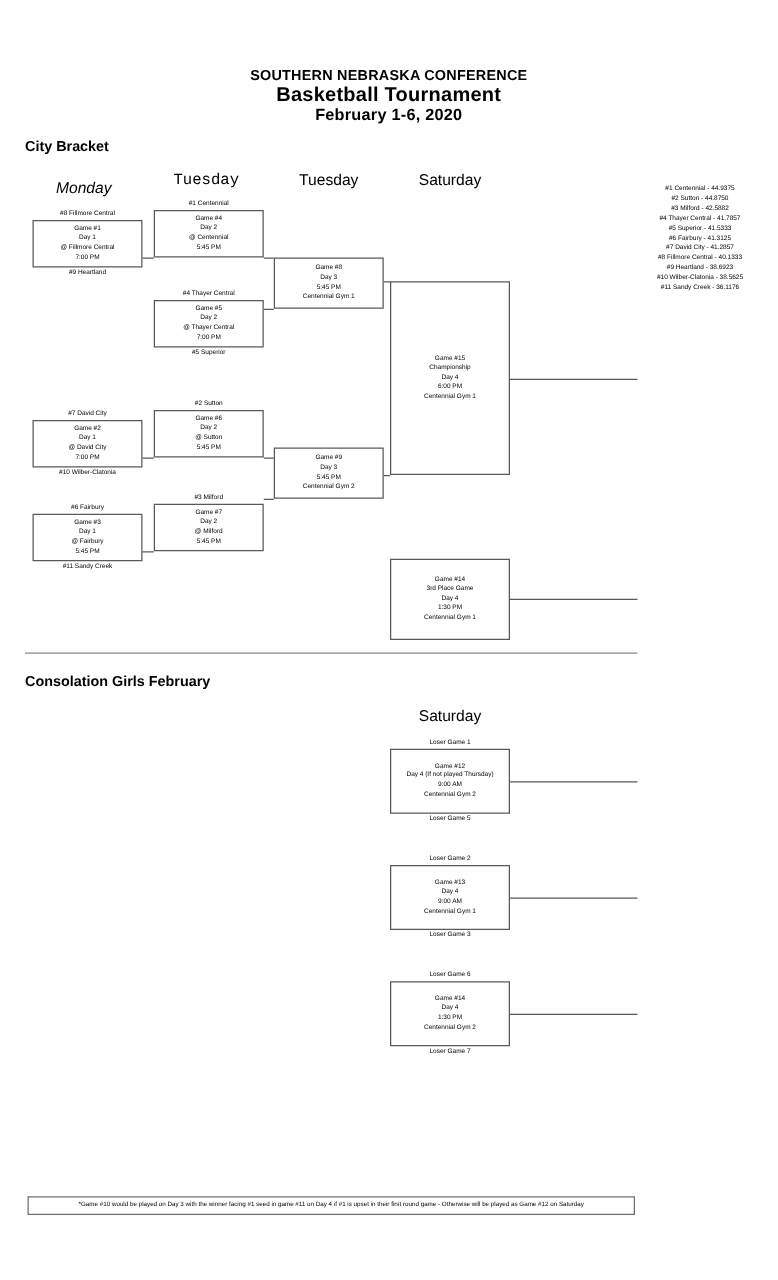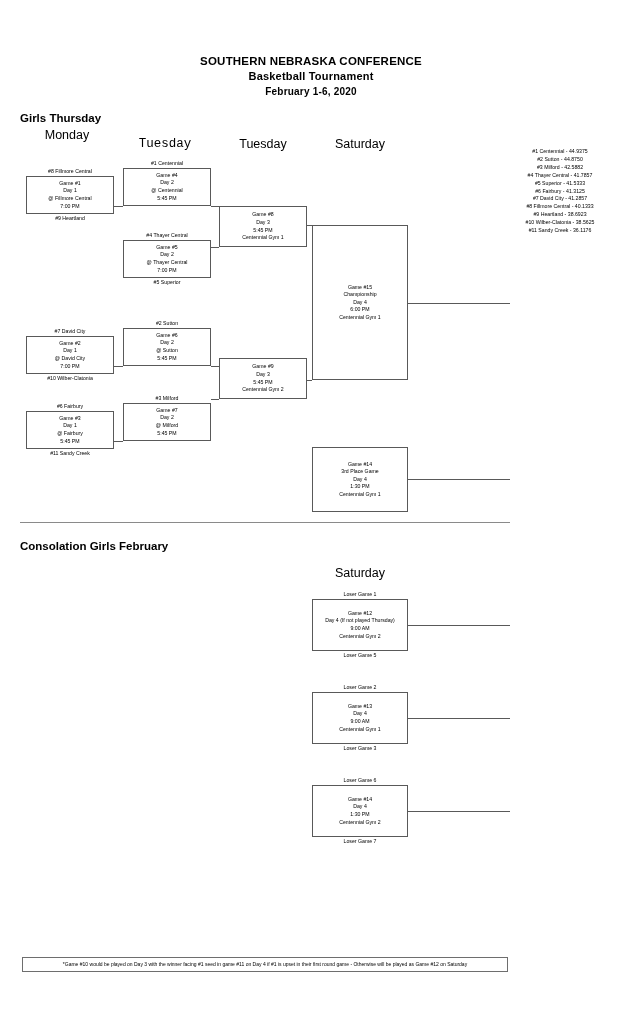--- a/index.html
+++ b/index.html
@@ -6,22 +6,22 @@
   body{
     width:622px;height:1024px;position:relative;overflow:hidden;
     font-family:"Liberation Sans","DejaVu Sans",sans-serif;
     color:#000000;
   }
   .abs{position:absolute;}
   
   #title-block{left:0;top:54px;width:622px;text-align:center;}
   #title-block div{font-weight:bold;letter-spacing:.2px;}
   .t1{font-size:11.5px;line-height:15px;}
-  .t2{font-size:11px;line-height:15px;}
-  .t3{font-size:10px;line-height:15px;}
+  .t2{font-size:16px;line-height:15px;}
+  .t3{font-size:13px;line-height:15px;}
 
   .section-title{font-size:11.5px;font-weight:bold;}
   #girls-title{left:20px;top:112px;}
   #consolation-title{left:20px;top:540px;}
 
   .day-header{font-size:12.5px;text-align:center;width:110px;}
 
   
   .gamebox{
     border:1px solid #595959;
@@ -56,23 +56,23 @@
 </style>
 </head>
 <body>
 
 <div id="title-block" class="abs">
   <div class="t1">SOUTHERN NEBRASKA CONFERENCE</div>
   <div class="t2">Basketball Tournament</div>
   <div class="t3">February 1-6, 2020</div>
 </div>
 
-<div class="abs section-title" id="girls-title">Girls Thursday</div>
-
-<div class="abs day-header" style="left:12px;top:128px;">Monday</div>
+<div class="abs section-title" id="girls-title">City Bracket</div>
+
+<div class="abs day-header" style="left:12px;top:143px;font-style:italic;">Monday</div>
 <div class="abs day-header" style="left:110px;top:137px;font-family:Liberation Mono, monospace;">Tuesday</div>
 <div class="abs day-header" style="left:208px;top:137px;">Tuesday</div>
 <div class="abs day-header" style="left:305px;top:137px;">Saturday</div>
 
 <div id="seed-list" class="abs">
   <div>#1 Centennial - 44.9375</div>
   <div>#2 Sutton - 44.8750</div>
   <div>#3 Milford - 42.5882</div>
   <div>#4 Thayer Central - 41.7857</div>
   <div>#5 Superior - 41.5333</div>

